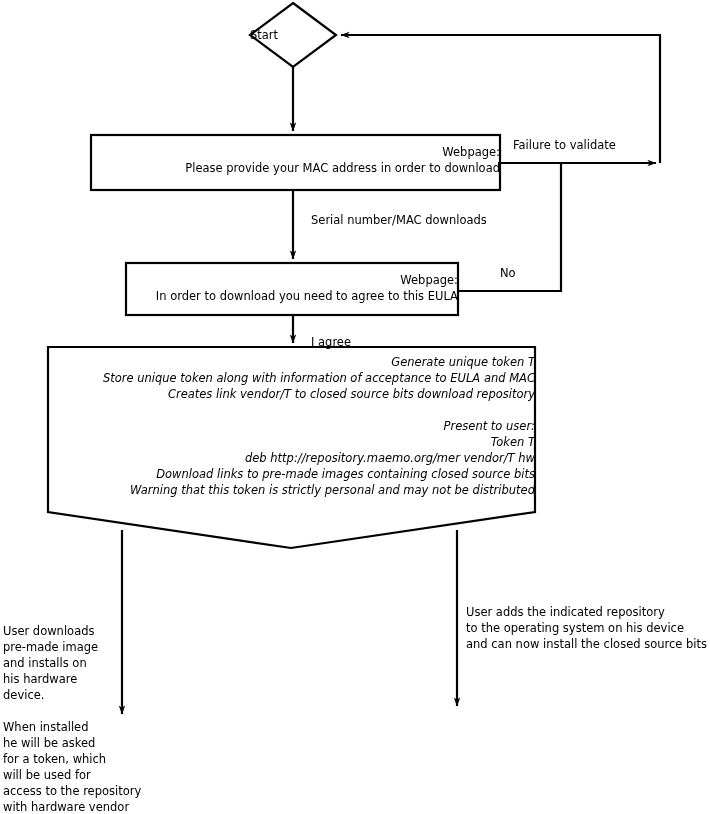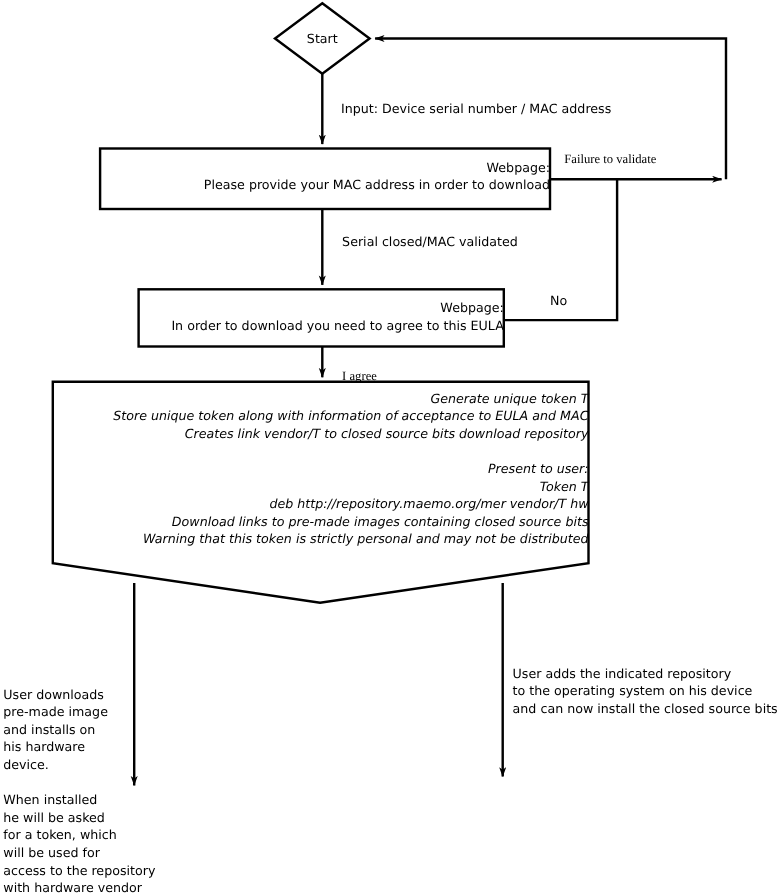--- a/index.html
+++ b/index.html
@@ -34,37 +34,37 @@
     line-height: 16px;
     color: #000000;
     white-space: pre;
   }
   .node-text { text-align: right; }
   .edge-label { text-align: left; }
   .note-text  { text-align: left; margin-top: 39px; }
 
   .start-label {
     left: 250px; top: 27px; width: 86px;
-    text-align: center;
+    text-align: left;
   }
   .box1-label {
     left: 91px; top: 144px; width: 409px;
   }
   .box2-label {
     left: 126px; top: 272px; width: 332px;
   }
   .bigbox-label {
     left: 48px; top: 354px; width: 487px; font-style: italic;
   }
 
   .lbl-input      { left: 310px; top: 91px; }
-  .lbl-failure    { left: 513px; top: 137px; font-family: Liberation Serif, serif; }
+  .lbl-failure    { left: 513px; top: 137px; }
   .lbl-validated  { left: 311px; top: 212px; }
   .lbl-no         { left: 500px; top: 265px; }
-  .lbl-iagree     { left: 311px; top: 334px; font-family: Liberation Serif, serif; }
+  .lbl-iagree     { left: 311px; top: 334px; }
 
   .note-left {
     left: 3px; top: 584px; width: 150px;
   }
   .note-right {
     left: 466px; top: 565px; width: 244px;
   }
 </style>
 </head>
 <body>
@@ -114,25 +114,24 @@
   <div class="node-text bigbox-label">Generate unique token T
 Store unique token along with information of acceptance to EULA and MAC
 Creates link vendor/T to closed source bits download repository
 
 Present to user:
 Token T
 deb http://repository.maemo.org/mer vendor/T hw
 Download links to pre-made images containing closed source bits
 Warning that this token is strictly personal and may not be distributed</div>
 
-  <div class="edge-label lbl-input">Input: Device serial number / MAC address</div>
 
   <div class="edge-label lbl-failure">Failure to validate</div>
 
-  <div class="edge-label lbl-validated">Serial closed/MAC validated</div>
+  <div class="edge-label lbl-validated">Serial number/MAC downloads</div>
 
   <div class="edge-label lbl-no">No</div>
 
   <div class="edge-label lbl-iagree">I agree</div>
 
   <div class="note-text note-left">User downloads
 pre-made image
 and installs on
 his hardware
 device.

